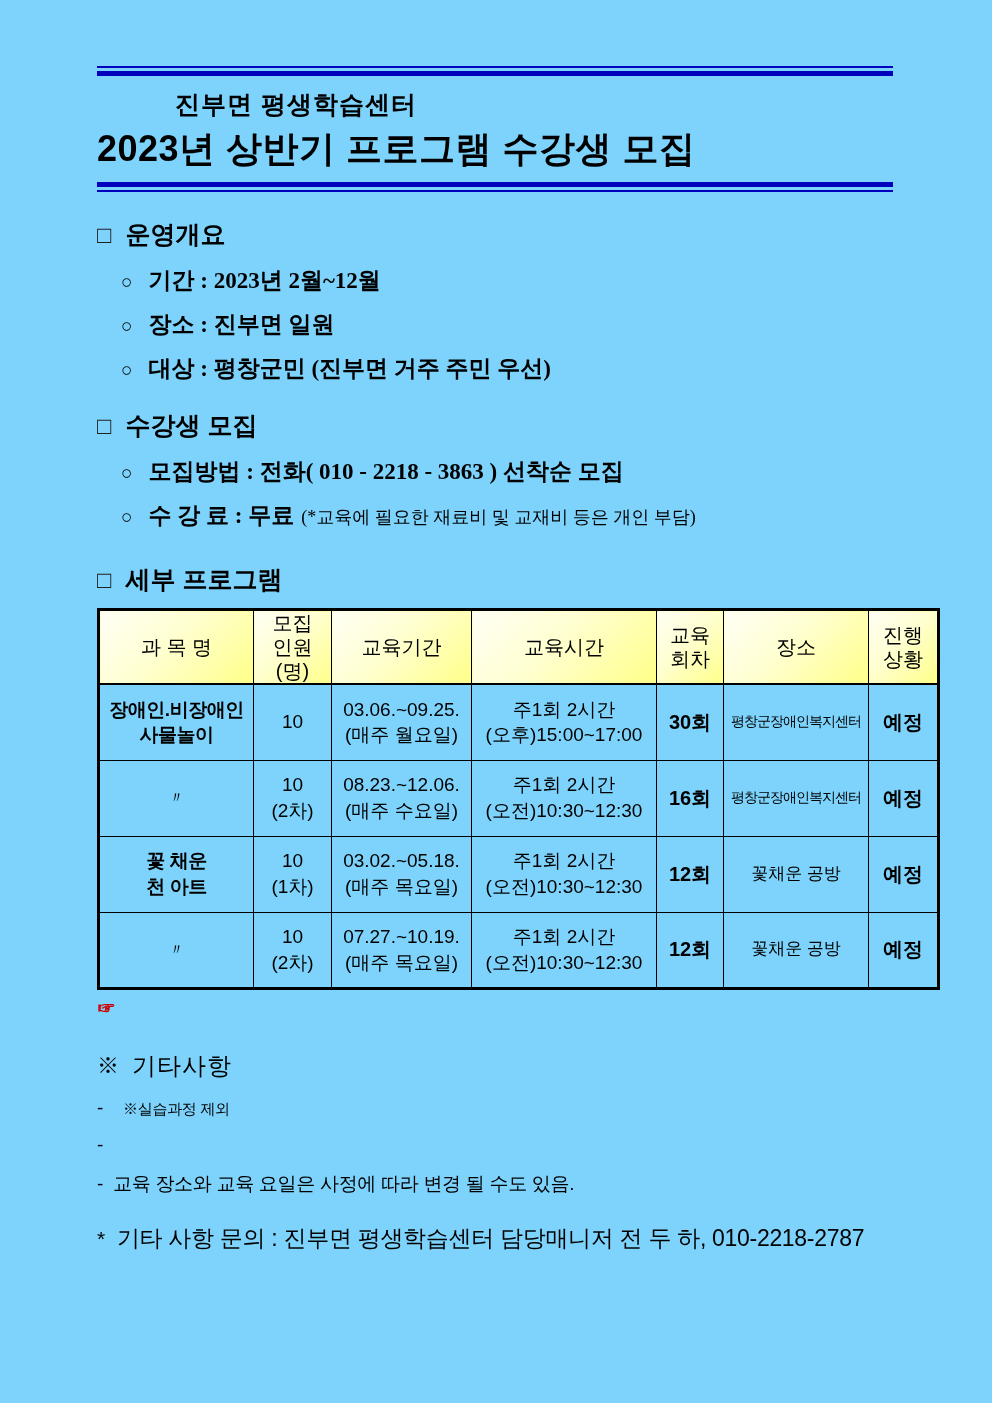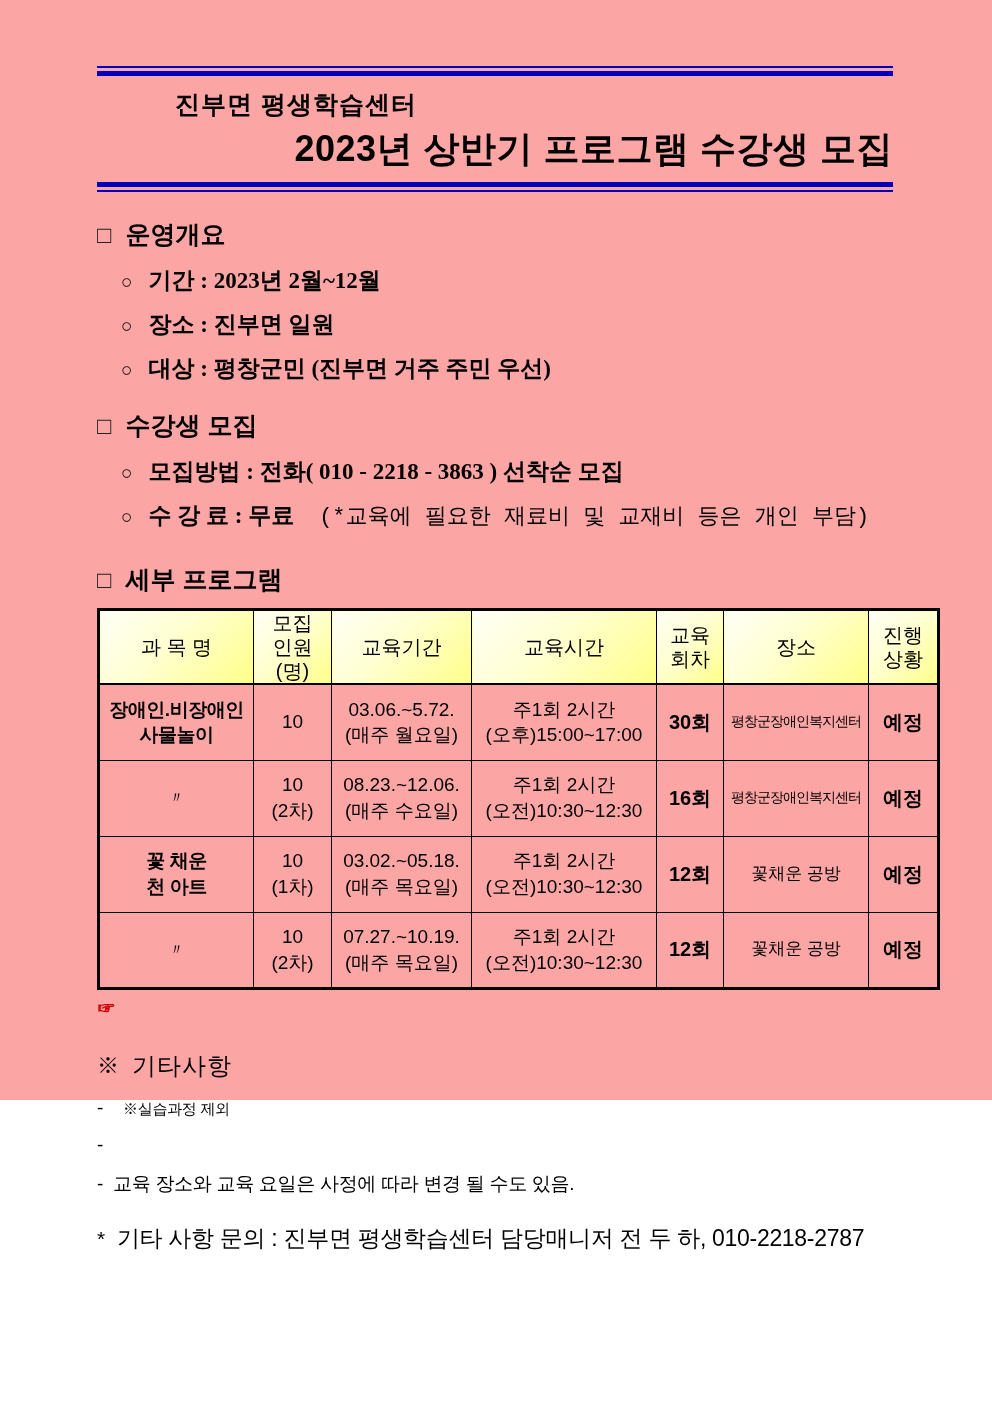--- a/index.html
+++ b/index.html
@@ -1,47 +1,47 @@
 <!DOCTYPE html>
 <html lang="ko"><head>
 <meta charset="utf-8">
 <style>
   * { margin:0; padding:0; box-sizing:border-box; }
   html,body { background:#ffffff; }
   body { width:992px; height:1403px; overflow:hidden;
          font-family:"Liberation Sans", sans-serif; color:#000; }
-  .page { position:relative; width:992px; height:1100px; background:#fca5a5; }
+  .page { position:relative; width:992px; height:1403px; background:#7dd3fc; }
   .content { margin-left:97px; width:840px; }
 
   
   .rules { width:796px; }
   .rules-top { padding-top:66px; }
   .rule-thin  { height:2px; background:#0101BD; }
   .rule-thick { height:5px; background:#0101BD; }
   .rules-top .rule-thin  { margin-bottom:3px; }
   .rules-bottom { margin-top:8px; }
   .rules-bottom .rule-thick { margin-bottom:3px; }
 
   .org-title { margin-top:12px; padding-left:78px; font-size:25px;
                font-weight:700; letter-spacing:1px; }
-  .main-title { width:796px; margin-top:4px; text-align:right;
+  .main-title { width:796px; margin-top:4px; text-align:left;
                 font-size:36px; font-weight:800; letter-spacing:0.5px; }
 
   
   .sec-head { display:flex; align-items:center; font-size:25px; font-weight:700; }
   .sec-head .sq { font-weight:400; font-size:24px; margin-right:14px; color:#222; }
   .sec-overview { margin-top:26px; }
   .sec-recruit  { margin-top:26px; }
   .sec-program  { margin-top:32px; }
 
   .item { margin-top:16px; padding-left:24px; display:flex; align-items:baseline;
           font-family:"Liberation Serif", serif; font-weight:700; font-size:23px; }
   .item .circ { font-size:19px; margin-right:16px; font-weight:400; }
-  .item .sub { font-family:Liberation Mono, monospace; font-weight:400;
-               font-size:22px; margin-left:25px; }
+  .item .sub { font-family:Liberation Serif, serif; font-weight:400;
+               font-size:18px; margin-left:7px; }
   .sec-overview .item, .sec-recruit .item { line-height:27px; }
 
   
   table.prog { border-collapse:collapse; width:840px; margin-top:12px;
                table-layout:fixed; }
   table.prog { border:3px solid #000; }
   .prog th, .prog td { border:1px solid #000; text-align:center;
         vertical-align:middle; white-space:pre-line; padding:0 2px; }
   .prog thead th { height:52px; font-weight:400; font-size:20px; line-height:1.2;
         border-bottom:2px solid #000;
@@ -150,21 +150,21 @@
             <th>장소</th>
             <th>진행
 상황</th>
           </tr>
         </thead>
         <tbody>
           <tr>
             <td class="subj">장애인.비장애인
 사물놀이</td>
             <td>10</td>
-            <td>03.06.~5.72.
+            <td>03.06.~09.25.
 (매주 월요일)</td>
             <td>주1회 2시간
 (오후)15:00~17:00</td>
             <td class="cnt">30회</td>
             <td class="place-sm">평창군장애인복지센터</td>
             <td class="status">예정</td>
           </tr>
           <tr>
             <td class="ditto">〃</td>
             <td>10

